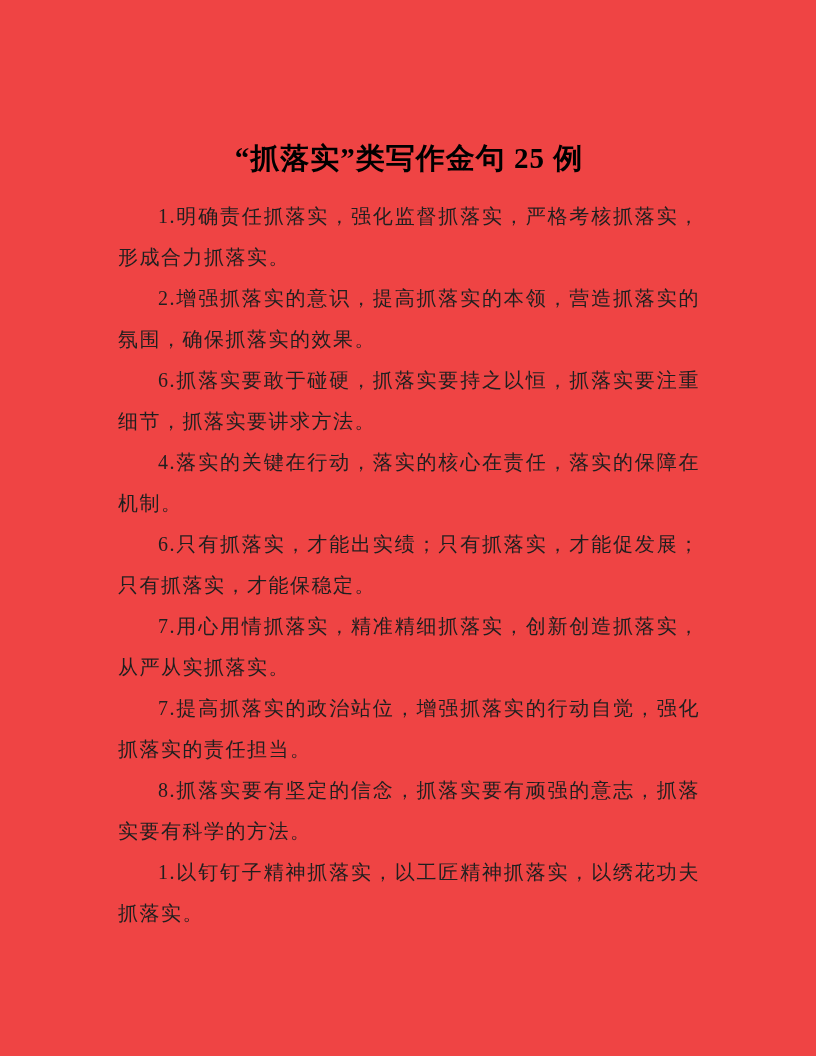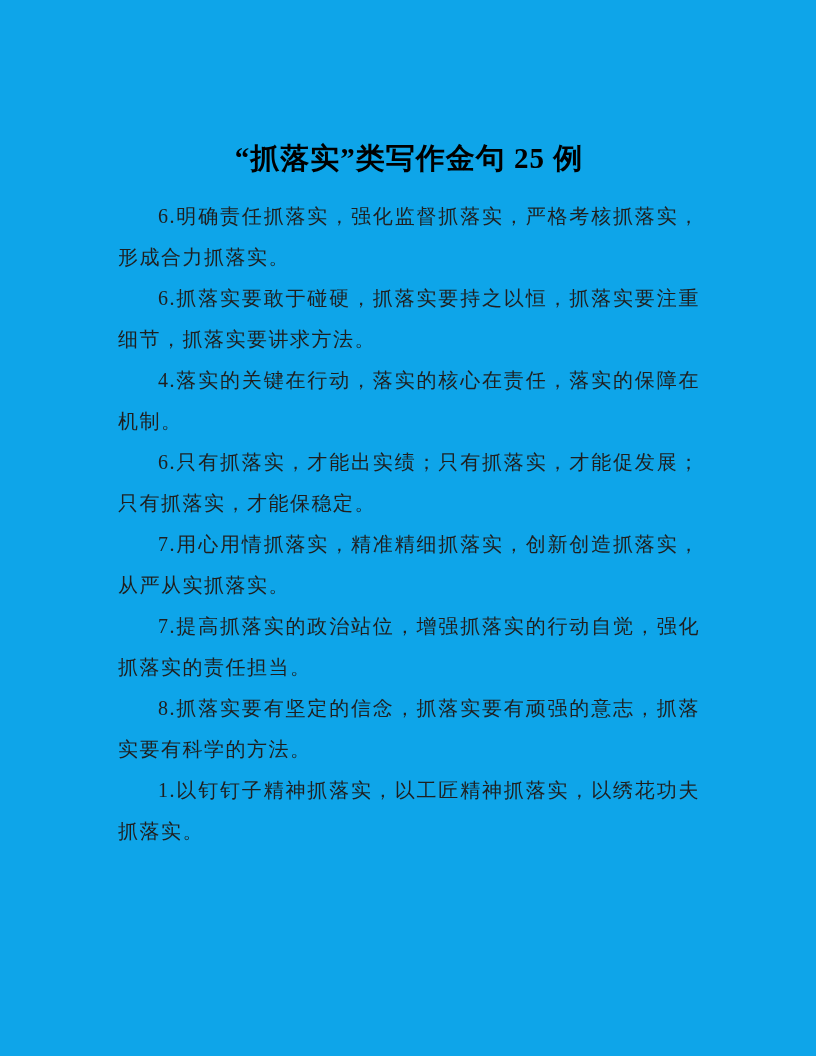--- a/index.html
+++ b/index.html
@@ -8,21 +8,21 @@
     width: 816px;
     background: #ffffff;
     font-family: "Liberation Serif", "DejaVu Serif", serif;
     color: #1a1a1a;
   }
 
   .page {
     position: relative;
     width: 816px;
     height: 1056px;
-    background: #0ea5e9;
+    background: #ef4444;
     overflow: hidden;
   }
 
   .content {
     position: absolute;
     top: 138px;
     left: 118px;
     width: 582px;
   }
 
@@ -48,22 +48,23 @@
   }
 </style>
 </head>
 <body>
 
 <div class="page">
   <div class="content">
 
     <h1 class="doc-title">“抓落实”类写作金句 25 例</h1>
 
-    <p class="doc-paragraph">6.明确责任抓落实，强化监督抓落实，严格考核抓落实，形成合力抓落实。</p>
+    <p class="doc-paragraph">1.明确责任抓落实，强化监督抓落实，严格考核抓落实，形成合力抓落实。</p>
 
+    <p class="doc-paragraph">2.增强抓落实的意识，提高抓落实的本领，营造抓落实的氛围，确保抓落实的效果。</p>
 
     <p class="doc-paragraph">6.抓落实要敢于碰硬，抓落实要持之以恒，抓落实要注重细节，抓落实要讲求方法。</p>
 
     <p class="doc-paragraph">4.落实的关键在行动，落实的核心在责任，落实的保障在机制。</p>
 
     <p class="doc-paragraph">6.只有抓落实，才能出实绩；只有抓落实，才能促发展；只有抓落实，才能保稳定。</p>
 
     <p class="doc-paragraph">7.用心用情抓落实，精准精细抓落实，创新创造抓落实，从严从实抓落实。</p>
 
     <p class="doc-paragraph">7.提高抓落实的政治站位，增强抓落实的行动自觉，强化抓落实的责任担当。</p>

